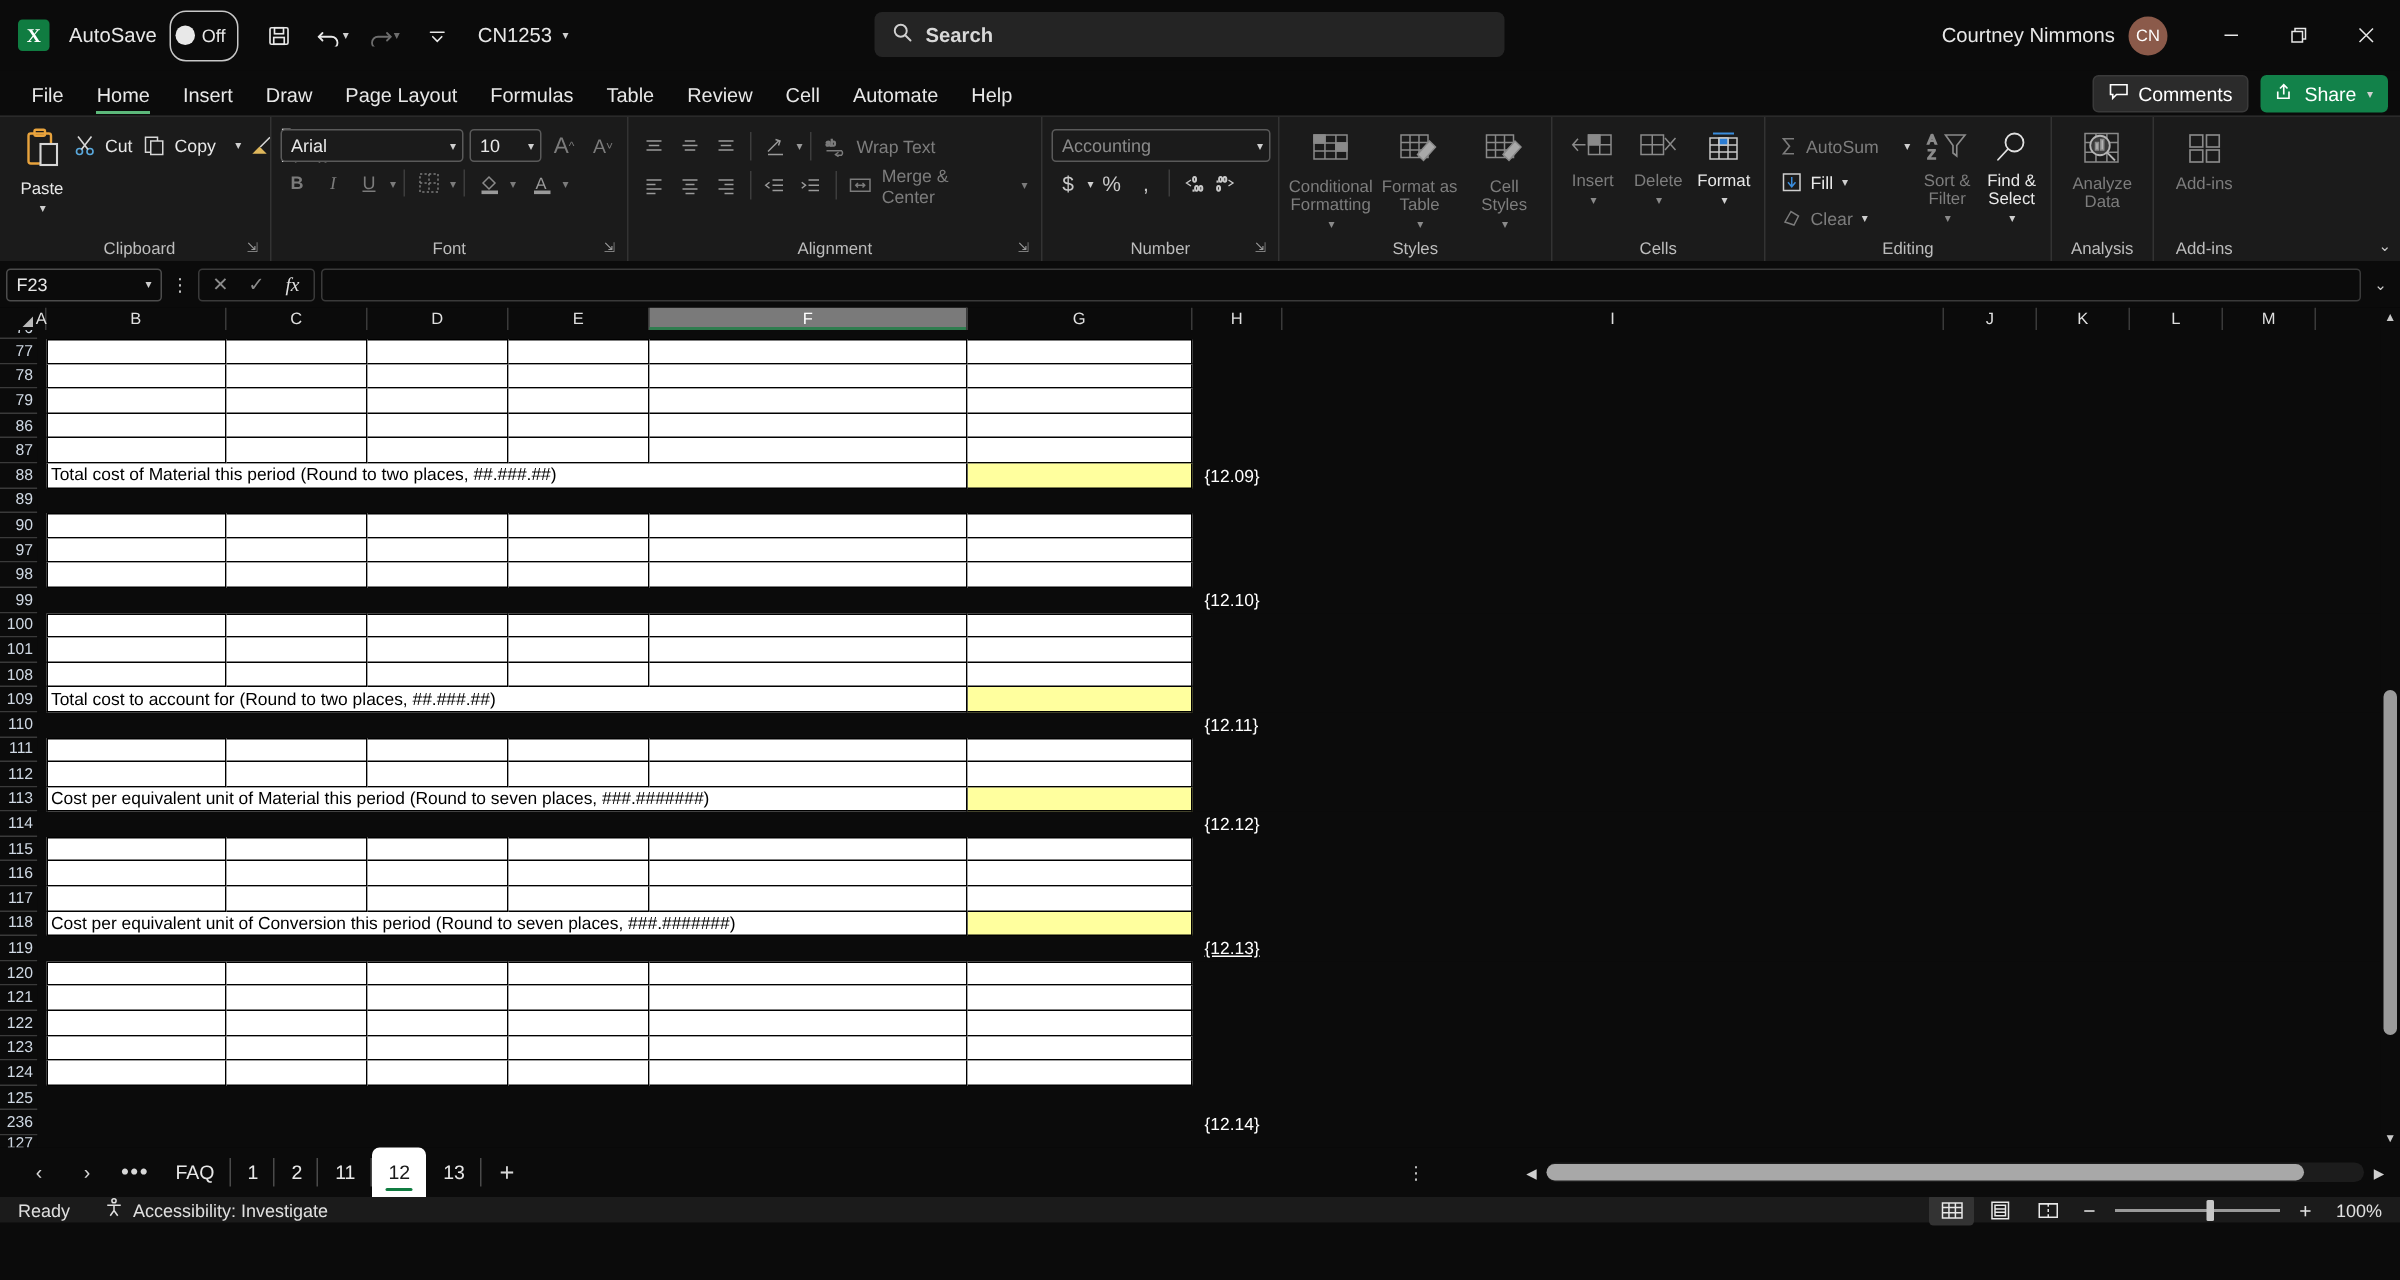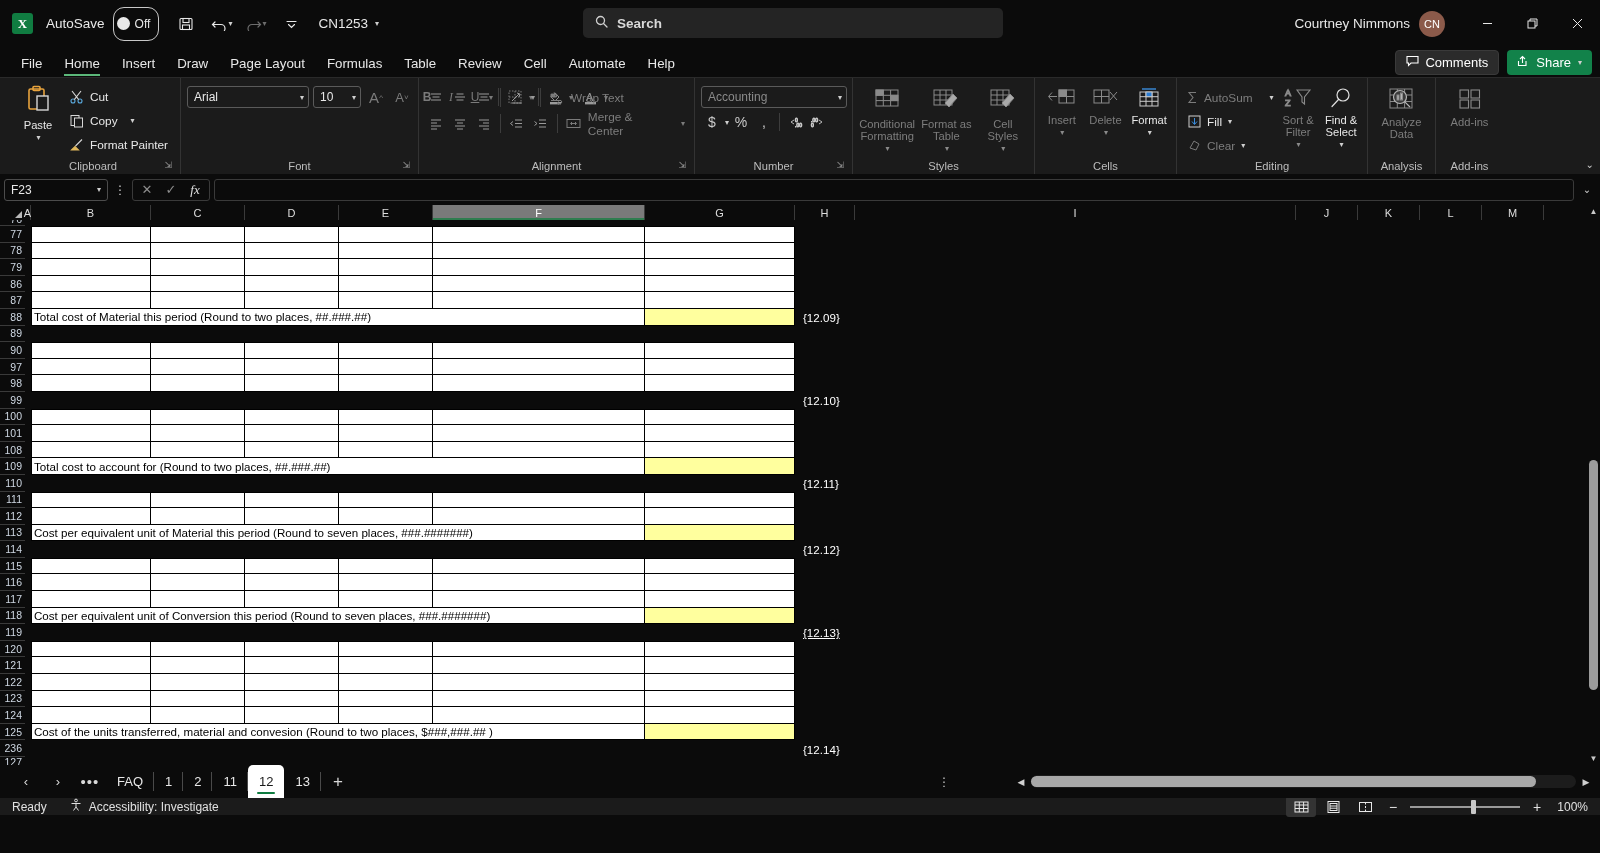--- a/index.html
+++ b/index.html
@@ -312,21 +312,21 @@
         <span>
           <svg width="32" height="32" viewBox="0 0 32 32" fill="none">
             <rect x="7" y="5" width="15" height="20" rx="1.5" stroke="#e8a33d" stroke-width="1.6"></rect>
             <rect x="11" y="2.5" width="7" height="4" rx="1" stroke="#e8a33d" stroke-width="1.6"></rect>
             <rect x="15" y="12" width="11" height="14" fill="#1b1b1b" stroke="#d6d6d6" stroke-width="1.4"></rect>
           </svg>
         </span>
         <span>Paste</span>
         <span class="chev">▾</span>
       </div>
-      <div style="display:flex;flex-direction:column;gap:1px;padding-top:3px">
+      <div style="display:flex;flex-direction:row;gap:1px;padding-top:3px">
         <div class="smallrow">
           <span class="icobox">
             <svg width="14" height="14" viewBox="0 0 14 14" fill="none" stroke="#5aa9dd" stroke-width="1.1">
               <circle cx="3" cy="11" r="2"></circle>
                 <circle cx="10" cy="11" r="2"></circle>
                 <path d="M4.3 9.6 L11 1 M8.7 9.6 L2 1" stroke="#d7d7d7"></path>
             </svg>
           </span>
           <span>Cut</span>
         </div>
@@ -351,21 +351,21 @@
         </div>
       </div>
     </div>
     <div class="rg-title">
       <span>Clipboard</span>
       <span class="launcher">⇲</span>
     </div>
   </div>
 
   <div class="rgroup" style="width:238px">
-    <div class="rg-body" style="flex-direction:row;gap:3px;padding-top:4px">
+    <div class="rg-body" style="flex-direction:column;gap:3px;padding-top:4px">
       <div style="display:flex;align-items:center;gap:4px">
         <div class="combo" style="width:122px">
           <span class="cv">Arial</span>
           <span class="cc">▾</span>
         </div>
         <div class="combo" style="width:48px">
           <span class="cv">10</span>
           <span class="cc">▾</span>
         </div>
         <div class="iconbtn dim" style="font-size:15px">A<sup style="font-size:8px">^</sup></div>
@@ -1018,27 +1018,20 @@
           </div>
           <div class="tr">
             <div class="tc" style="width:6px;background:#0b0b0b;border:0"></div>
             <div class="tc first" style="width:120px"></div>
             <div class="tc" style="width:94px"></div>
             <div class="tc" style="width:94px"></div>
             <div class="tc" style="width:94px"></div>
             <div class="tc" style="width:212px"></div>
             <div class="tc" style="width:150px"></div>
           </div>
-          <div class="tr labelrow">
-            <div class="tc" style="width:6px;background:#0b0b0b;border:0"></div>
-            <div class="tc first" style="width:614px;position:relative">
-              <span class="celltext">Cost of the units transferred, material and convesion (Round to two places, $###,###.## )</span>
-            </div>
-            <div class="tc yellow" style="width:150px"></div>
-          </div>
           <div class="spacer-row" style="height:10px"></div>
           <div class="hlabel" style="left: 778px; top: 91px;">{12.09}</div>
           <div class="hlabel" style="left: 778px; top: 174px;">{12.10}</div>
           <div class="hlabel" style="left: 778px; top: 257px;">{12.11}</div>
           <div class="hlabel" style="left: 778px; top: 323.4px;">{12.12}</div>
           <div class="hlabel" style="left: 778px; top: 406.4px; text-decoration: underline;">{12.13}</div>
           <div class="hlabel" style="left: 778px; top: 522.6px;">{12.14}</div>
         </div>
     </div>
   </div>

